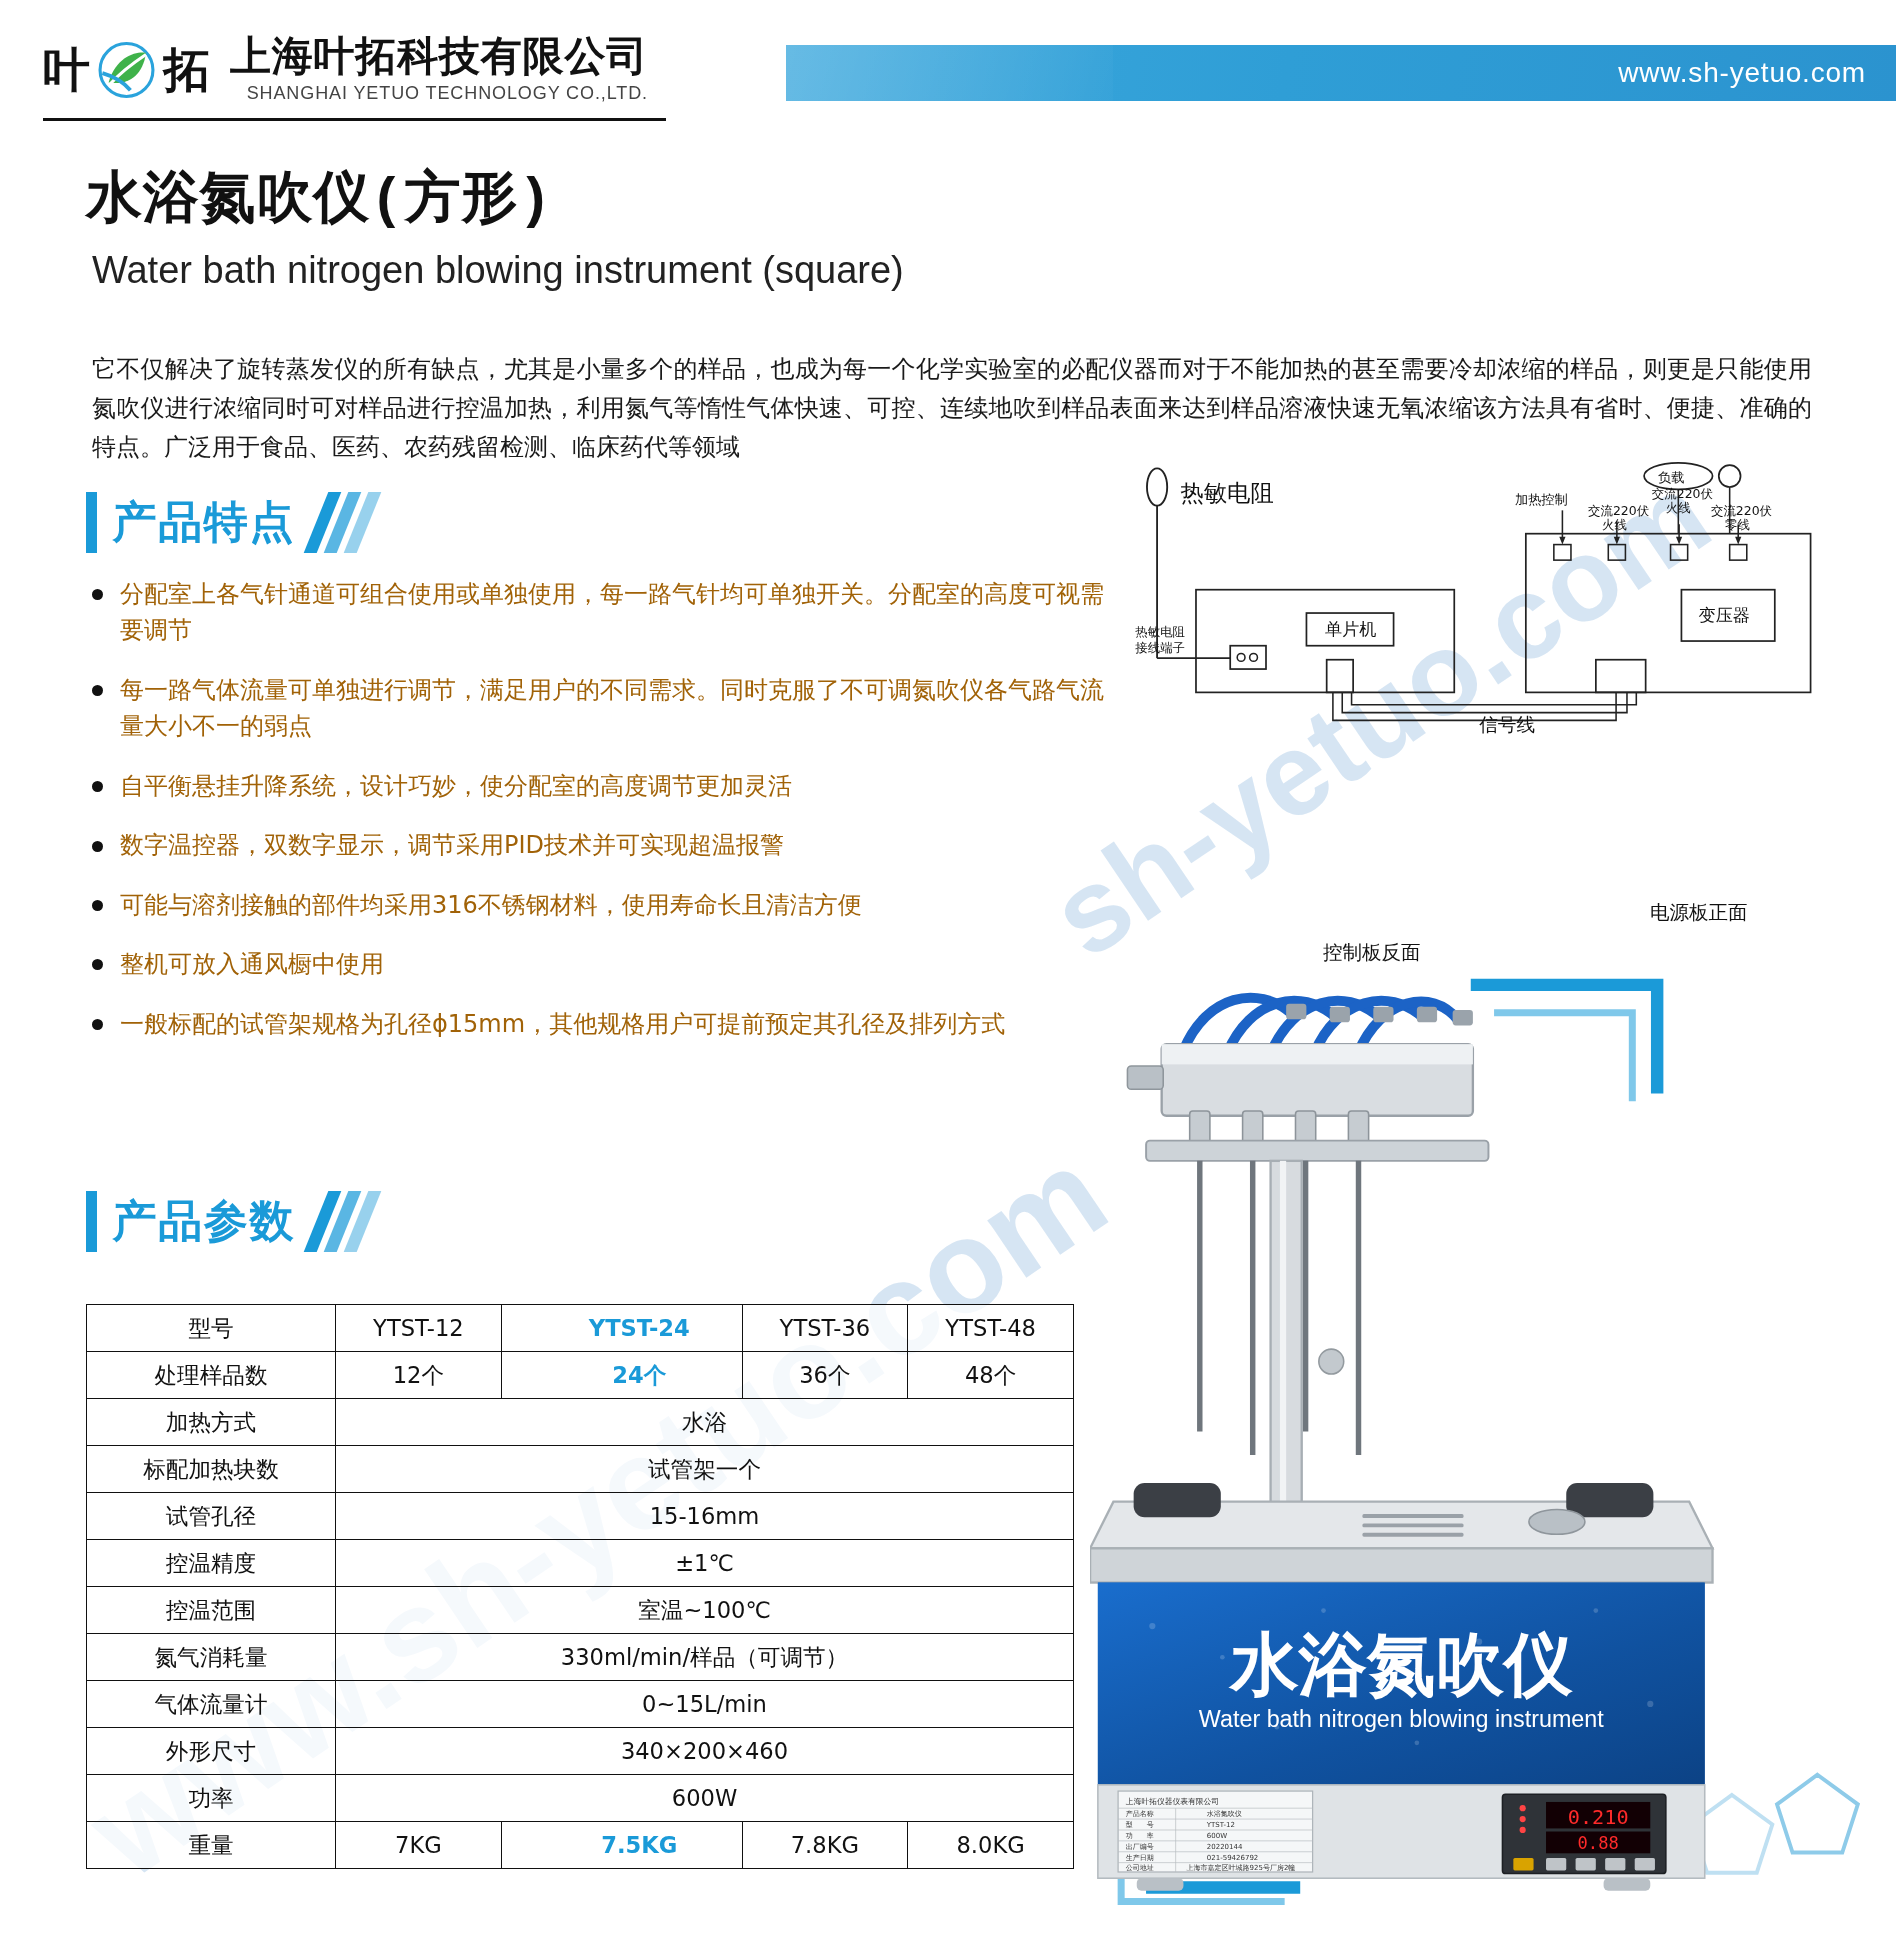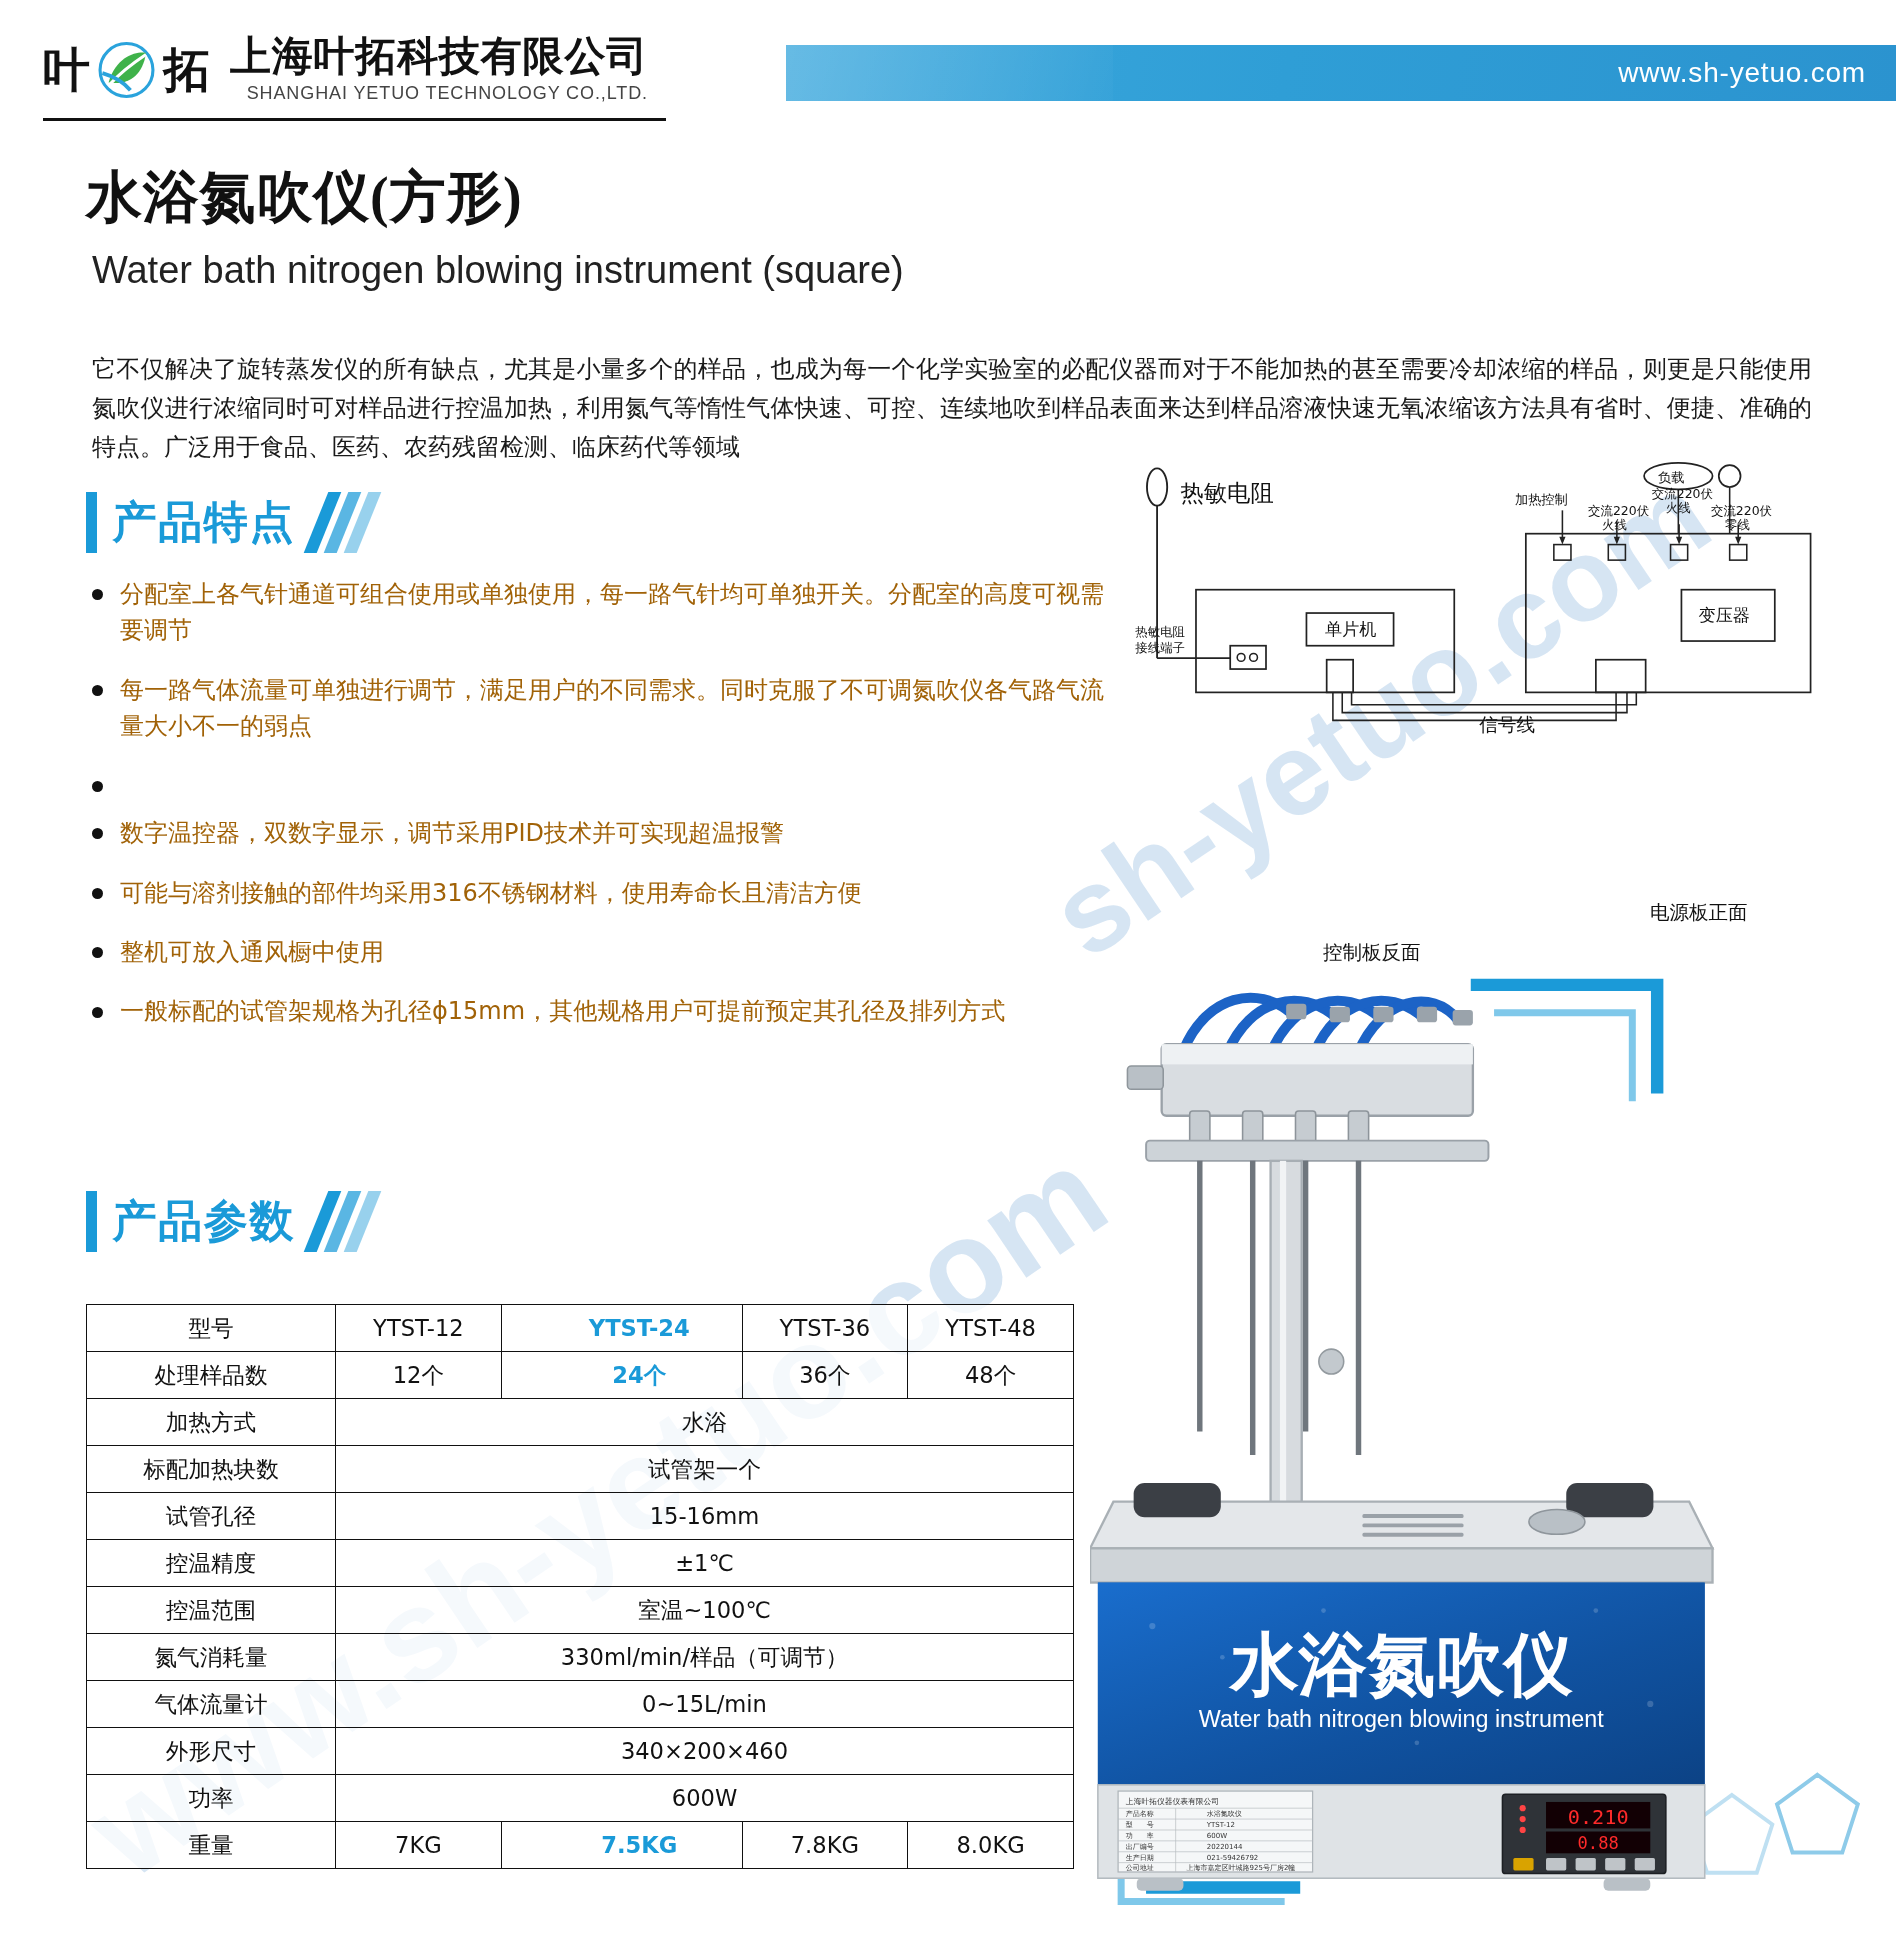--- a/index.html
+++ b/index.html
@@ -81,21 +81,21 @@
   }
   .header-url {
     color: #fff; font-size: 28px; letter-spacing: 0.8px; padding-right: 31px;
     font-family: "Liberation Sans", sans-serif; position: relative;
   }
 
   
   .title-cn {
     position: absolute; left: 86px; top: 160px;
     font-size: 56px; font-weight: 700; color: #111;
-    font-family: Liberation Serif, serif;
+    font-family: Liberation Mono, monospace;
     letter-spacing: 0.8px;
   }
   .title-en {
     position: absolute; left: 92px; top: 249px;
     font-size: 38px; color: #222; font-weight: 400;
     font-family: "Liberation Sans", sans-serif;
   }
 
   .intro {
     position: absolute; left: 92px; top: 350px; width: 1720px;
@@ -236,20 +236,21 @@
   <div class="feat">
     <div class="feat-dot"></div>
     <div class="feat-txt">分配室上各气针通道可组合使用或单独使用，每一路气针均可单独开关。分配室的高度可视需要调节</div>
   </div>
   <div class="feat">
     <div class="feat-dot"></div>
     <div class="feat-txt">每一路气体流量可单独进行调节，满足用户的不同需求。同时克服了不可调氮吹仪各气路气流量大小不一的弱点</div>
   </div>
   <div class="feat">
     <div class="feat-dot"></div>
+    <div class="feat-txt">自平衡悬挂升降系统，设计巧妙，使分配室的高度调节更加灵活</div>
   </div>
   <div class="feat">
     <div class="feat-dot"></div>
     <div class="feat-txt">数字温控器，双数字显示，调节采用PID技术并可实现超温报警</div>
   </div>
   <div class="feat">
     <div class="feat-dot"></div>
     <div class="feat-txt">可能与溶剂接触的部件均采用316不锈钢材料，使用寿命长且清洁方便</div>
   </div>
   <div class="feat">

